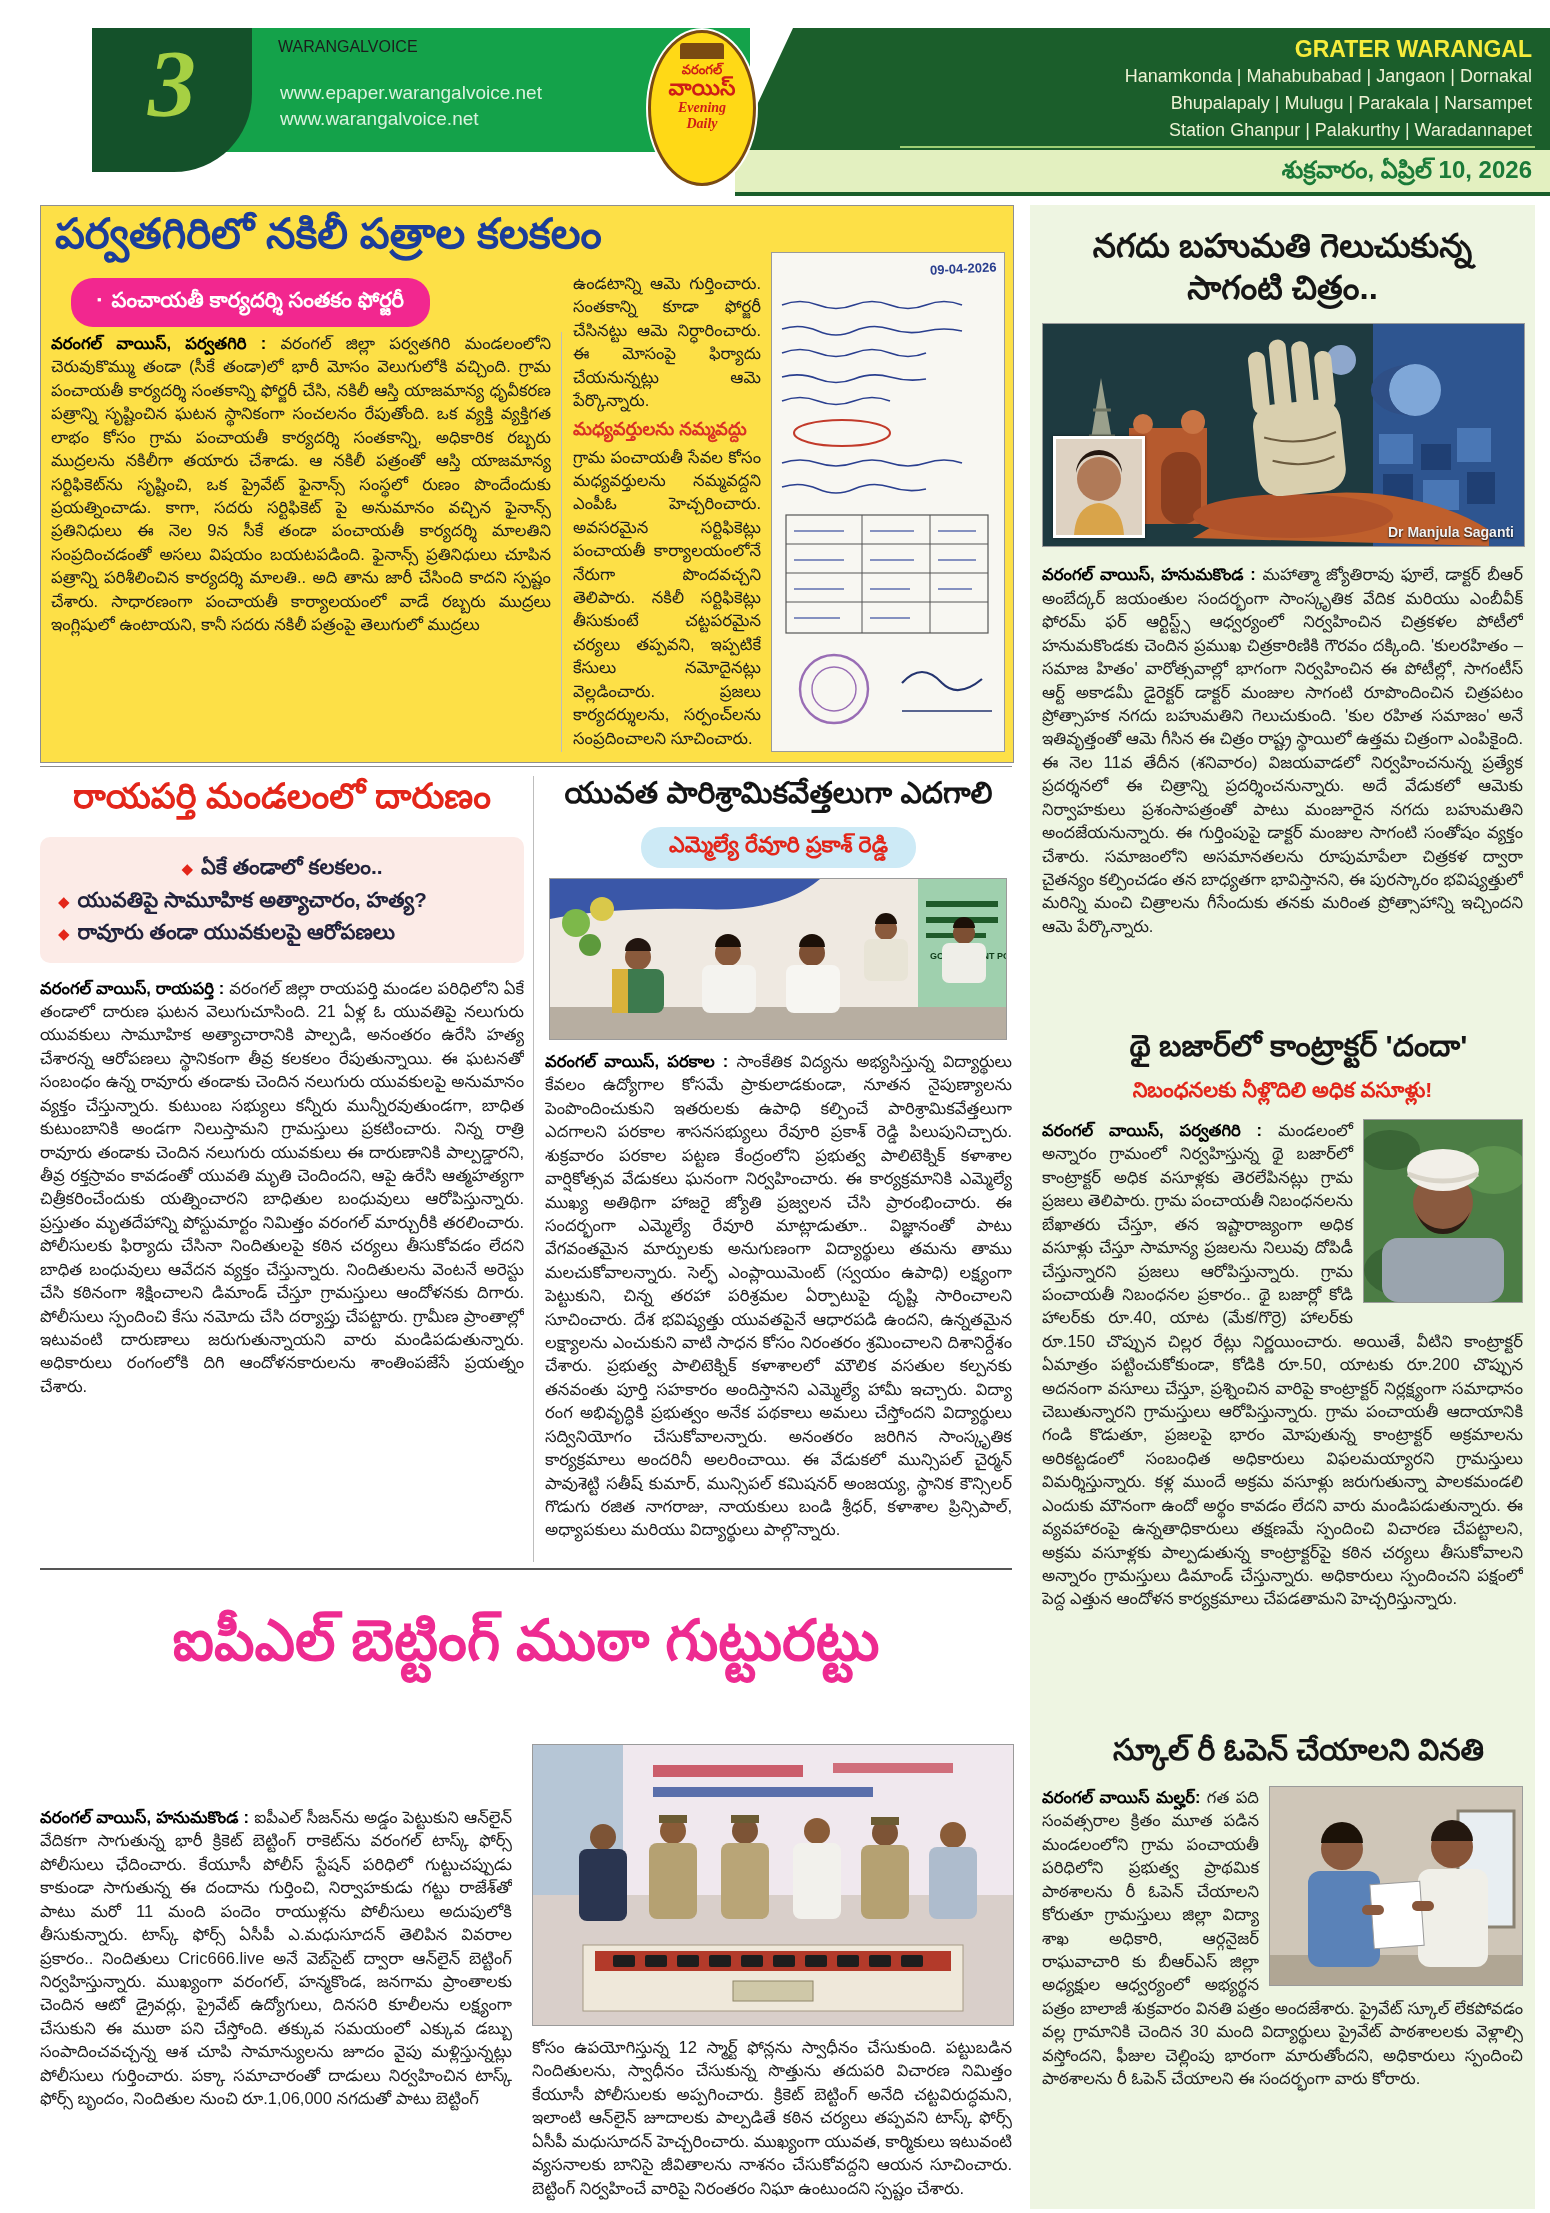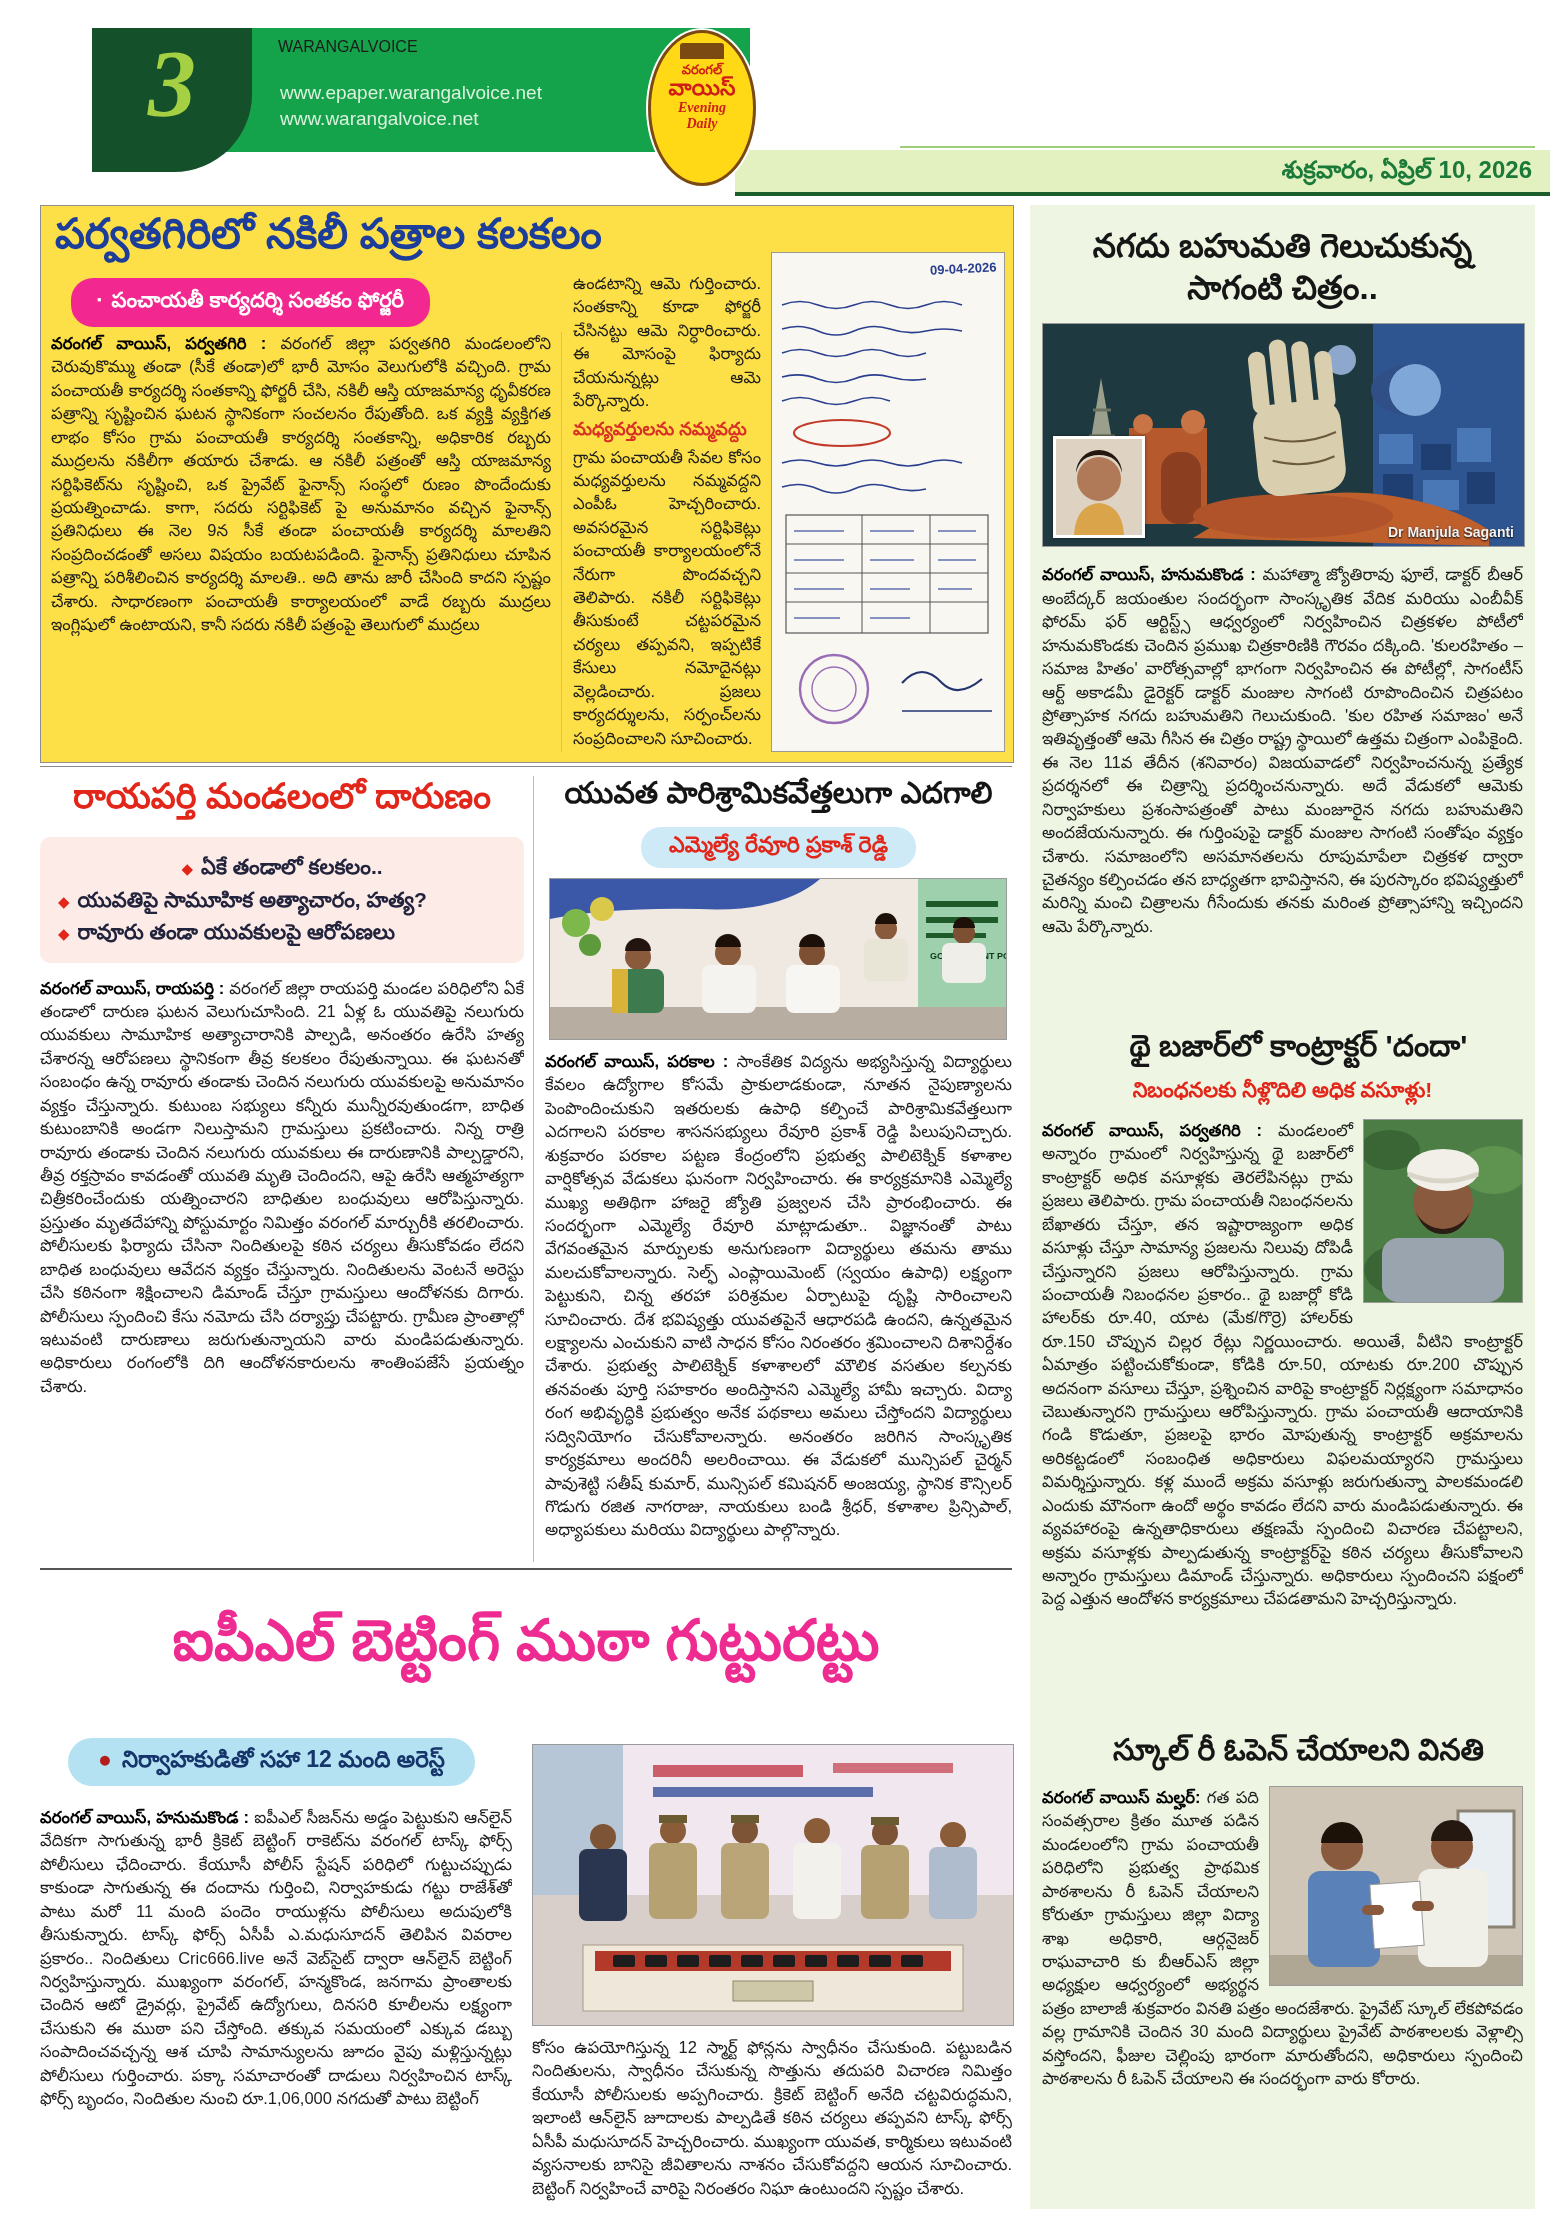--- a/index.html
+++ b/index.html
@@ -61,20 +61,26 @@
   <div class="abs band" style="left:150px;top:28px;width:600px;height:124px;"></div>
   <div class="abs badge" style="left:92px;top:28px;width:160px;height:144px;z-index:3;text-align:center;">
     <span class="badge-num">3</span>
   </div>
   <div class="abs" style="left:278px;top:38px;z-index:4;">WARANGALVOICE</div>
   <div class="abs urls" style="left:280px;top:80px;z-index:4;">
     <div>www.epaper.warangalvoice.net</div>
     <div>www.warangalvoice.net</div>
   </div>
 
+  <div class="abs rpanel" style="left:735px;top:28px;width:815px;height:124px;z-index:2;">
+    <div class="edition" style="margin:8px 18px 0 0;">GRATER WARANGAL</div>
+    <div class="regions" style="margin-right:18px;">Hanamkonda | Mahabubabad | Jangaon | Dornakal</div>
+    <div class="regions" style="margin-right:18px;">Bhupalapaly | Mulugu | Parakala | Narsampet</div>
+    <div class="regions" style="margin-right:18px;">Station Ghanpur | Palakurthy | Waradannapet</div>
+  </div>
   <div class="abs" style="left:900px;top:146px;width:635px;height:2px;background:#9fce75;z-index:3;"></div>
   <div class="abs datestrip" style="left:735px;top:150px;width:815px;height:42px;z-index:2;">
     <div class="datetxt" style="margin:6px 18px 0 0;">శుక్రవారం, ఏప్రిల్ 10, 2026</div>
   </div>
 
   <div class="abs logo-oval" style="left:648px;top:30px;width:102px;height:150px;z-index:6;">
     <div style="margin:10px auto 0 auto;width:44px;height:16px;background:#7a4a12;border-radius:3px 3px 0 0;"></div>
     <div class="logo-t1" style="margin-top:4px;">వరంగల్</div>
     <div class="logo-t2">వాయిస్</div>
     <div class="logo-t3">Evening</div>
@@ -178,23 +184,20 @@
       </svg>
     </div>
     <div class="jbody fit" style="margin-top:10px;height:508px;">
       <span class="dateline">వరంగల్ వాయిస్, పరకాల : </span><span>సాంకేతిక విద్యను అభ్యసిస్తున్న విద్యార్థులు కేవలం ఉద్యోగాల కోసమే ప్రాకులాడకుండా, నూతన నైపుణ్యాలను పెంపొందించుకుని ఇతరులకు ఉపాధి కల్పించే పారిశ్రామికవేత్తలుగా ఎదగాలని పరకాల శాసనసభ్యులు రేవూరి ప్రకాశ్ రెడ్డి పిలుపునిచ్చారు. శుక్రవారం పరకాల పట్టణ కేంద్రంలోని ప్రభుత్వ పాలిటెక్నిక్ కళాశాల వార్షికోత్సవ వేడుకలు ఘనంగా నిర్వహించారు. ఈ కార్యక్రమానికి ఎమ్మెల్యే ముఖ్య అతిథిగా హాజరై జ్యోతి ప్రజ్వలన చేసి ప్రారంభించారు. ఈ సందర్భంగా ఎమ్మెల్యే రేవూరి మాట్లాడుతూ.. విజ్ఞానంతో పాటు వేగవంతమైన మార్పులకు అనుగుణంగా విద్యార్థులు తమను తాము మలచుకోవాలన్నారు. సెల్ఫ్ ఎంప్లాయిమెంట్ (స్వయం ఉపాధి) లక్ష్యంగా పెట్టుకుని, చిన్న తరహా పరిశ్రమల ఏర్పాటుపై దృష్టి సారించాలని సూచించారు. దేశ భవిష్యత్తు యువతపైనే ఆధారపడి ఉందని, ఉన్నతమైన లక్ష్యాలను ఎంచుకుని వాటి సాధన కోసం నిరంతరం శ్రమించాలని దిశానిర్దేశం చేశారు. ప్రభుత్వ పాలిటెక్నిక్ కళాశాలలో మౌలిక వసతుల కల్పనకు తనవంతు పూర్తి సహకారం అందిస్తానని ఎమ్మెల్యే హామీ ఇచ్చారు. విద్యా రంగ అభివృద్ధికి ప్రభుత్వం అనేక పథకాలు అమలు చేస్తోందని విద్యార్థులు సద్వినియోగం చేసుకోవాలన్నారు. అనంతరం జరిగిన సాంస్కృతిక కార్యక్రమాలు అందరినీ అలరించాయి. ఈ వేడుకలో మున్సిపల్ చైర్మన్ పావుశెట్టి సతీష్ కుమార్, మున్సిపల్ కమిషనర్ అంజయ్య, స్థానిక కౌన్సిలర్ గొడుగు రజిత నాగరాజు, నాయకులు బండి శ్రీధర్, కళాశాల ప్రిన్సిపాల్, అధ్యాపకులు మరియు విద్యార్థులు పాల్గొన్నారు.</span>
     </div>
   </div>
 
   <div class="abs hairline" style="left:40px;top:1568px;width:972px;height:2px;background:#555;"></div>
   <div class="abs" style="left:40px;top:1580px;width:972px;height:630px;">
     <div class="a4-head fit" style="height:120px;line-height:120px;">ఐపీఎల్ బెట్టింగ్ ముఠా గుట్టురట్టు</div>
-    <div class="abs" style="left:28px;top:158px;">
-      <span class="pill-lblue"><span class="dotred">●</span><span>నిర్వాహకుడితో సహా 12 మంది అరెస్ట్</span></span>
-    </div>
     <div class="abs jbody fit" style="left:0px;top:226px;width:472px;height:400px;">
       <span class="dateline">వరంగల్ వాయిస్, హనుమకొండ : </span><span>ఐపీఎల్ సీజన్‌ను అడ్డం పెట్టుకుని ఆన్‌లైన్ వేదికగా సాగుతున్న భారీ క్రికెట్ బెట్టింగ్ రాకెట్‌ను వరంగల్ టాస్క్ ఫోర్స్ పోలీసులు ఛేదించారు. కేయూసీ పోలీస్ స్టేషన్ పరిధిలో గుట్టుచప్పుడు కాకుండా సాగుతున్న ఈ దందాను గుర్తించి, నిర్వాహకుడు గట్టు రాజేశ్‌తో పాటు మరో 11 మంది పందెం రాయుళ్లను పోలీసులు అదుపులోకి తీసుకున్నారు. టాస్క్ ఫోర్స్ ఏసీపీ ఎ.మధుసూదన్ తెలిపిన వివరాల ప్రకారం.. నిందితులు Cric666.live అనే వెబ్‌సైట్ ద్వారా ఆన్‌లైన్ బెట్టింగ్ నిర్వహిస్తున్నారు. ముఖ్యంగా వరంగల్, హన్మకొండ, జనగామ ప్రాంతాలకు చెందిన ఆటో డ్రైవర్లు, ప్రైవేట్ ఉద్యోగులు, దినసరి కూలీలను లక్ష్యంగా చేసుకుని ఈ ముఠా పని చేస్తోంది. తక్కువ సమయంలో ఎక్కువ డబ్బు సంపాదించవచ్చన్న ఆశ చూపి సామాన్యులను జూదం వైపు మళ్లిస్తున్నట్లు పోలీసులు గుర్తించారు. పక్కా సమాచారంతో దాడులు నిర్వహించిన టాస్క్ ఫోర్స్ బృందం, నిందితుల నుంచి రూ.1,06,000 నగదుతో పాటు బెట్టింగ్</span>
     </div>
     <div class="abs photo-frame" style="left:492px;top:164px;width:480px;height:280px;">
       <svg width="480" height="280" viewBox="0 0 480 280">
         <rect width="480" height="280" fill="#d9cfca"></rect>
         <rect x="0" y="0" width="480" height="150" fill="#f0e8ee"></rect>
         <rect x="0" y="0" width="90" height="150" fill="#b6c6d6"></rect>
         <rect x="120" y="20" width="150" height="12" fill="#c23a4a" opacity="0.8"></rect>
         <rect x="120" y="42" width="220" height="10" fill="#35509a" opacity="0.8"></rect>

